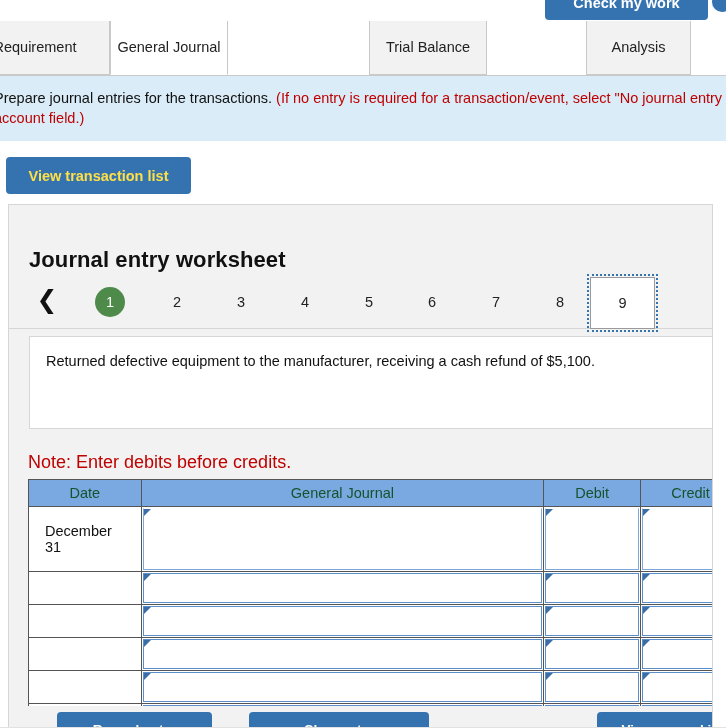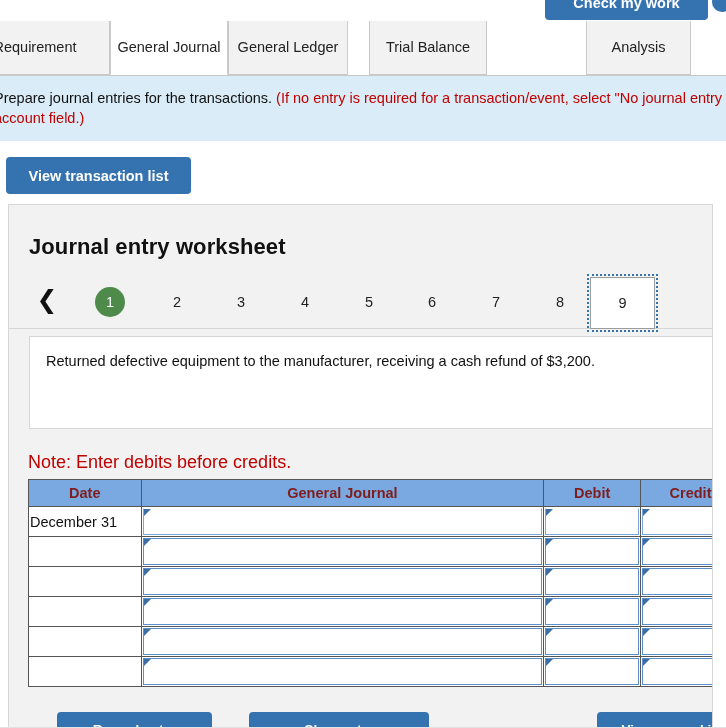--- a/index.html
+++ b/index.html
@@ -105,21 +105,21 @@
   
   .view-txn-btn {
     position: absolute;
     left: 6px;
     top: 157px;
     width: 185px;
     height: 37px;
     background: #3572b0;
     border: none;
     border-radius: 4px;
-    color: #ffffff;
+    color: #fde047;
     font-size: 14.5px;
     font-weight: bold;
     cursor: pointer;
     text-align: center;
     line-height: 37px;
     white-space: nowrap;
   }
 
   
   .worksheet {
@@ -130,21 +130,21 @@
     height: 502px;
     background: #f2f2f2;
     border: 1px solid #d6d6d6;
     border-bottom: none;
     overflow: hidden;
   }
 
   .ws-title {
     position: absolute;
     left: 20px;
-    top: 29px;
+    top: 42px;
     font-size: 22px;
     font-weight: bold;
     color: #111111;
     letter-spacing: 0.1px;
   }
 
   
   .pager {
     position: absolute;
     left: 0;
@@ -229,30 +229,30 @@
     left: 19px;
     top: 274px;
     width: 713px;
     border-collapse: collapse;
     table-layout: fixed;
     background: #ffffff;
   }
   .jtable th {
     background: #79a9e0;
     border: 1px solid #555555;
-    color: #7f1d1d;
-    font-size: 14.5px;
-    font-weight: bold;
+    color: #14532d;
+    font-size: 14.5px;
+    font-weight: normal;
     height: 27px;
     text-align: center;
   }
   .jtable td {
     border: 1px solid #555555;
     height: 30px;
-    padding: 1px;
+    padding: 16px;
     background: #ffffff;
     vertical-align: middle;
   }
   .col-date  { width: 107px; }
   .col-gj    { width: 383px; }
   .col-debit { width: 92px; }
   .col-credit{ width: 95px; }
 
   .date-cell {
     font-size: 14.5px;
@@ -325,22 +325,20 @@
 
 <div id="page">
 
   <div class="check-work-caret"></div>
   <div class="check-work-btn">Check my work</div>
 
   <div class="tabbar" id="tabbar">
       <div class="tab" style="left: -40px; width: 150px;">Requirement</div>
       <div class="tab active" style="left: 110px; width: 118px;">General
 Journal</div>
-      <div class="tab" style="left: 228px; width: 120px;">General
-Ledger</div>
       <div class="tab" style="left: 369px; width: 118px;">Trial Balance</div>
       <div class="tab" style="left: 586px; width: 105px;">Analysis</div>
     </div>
 
   <div class="instruction">
     <div class="inner">
       <span>Prepare journal entries for the transactions.</span>
       <span class="red">(If no entry is required for a transaction/event, select "No journal entry required" in the first account field.)</span>
     </div>
   </div>
@@ -360,21 +358,21 @@
           <div class="pg" style="left: 278px;">4</div>
           <div class="pg" style="left: 342px;">5</div>
           <div class="pg" style="left: 405px;">6</div>
           <div class="pg" style="left: 469px;">7</div>
           <div class="pg" style="left: 533px;">8</div>
           <div class="pg focused" style="left: 581px;">9</div>
         </div>
     </div>
 
     <div class="txn-box">
-      <span>Returned defective equipment to the manufacturer, receiving a cash refund of $3,200.</span>
+      <span>Returned defective equipment to the manufacturer, receiving a cash refund of $5,100.</span>
     </div>
 
     <div class="note">Note: Enter debits before credits.</div>
 
     <table class="jtable">
       <colgroup>
         <col class="col-date">
           <col class="col-gj">
           <col class="col-debit">
           <col class="col-credit">

